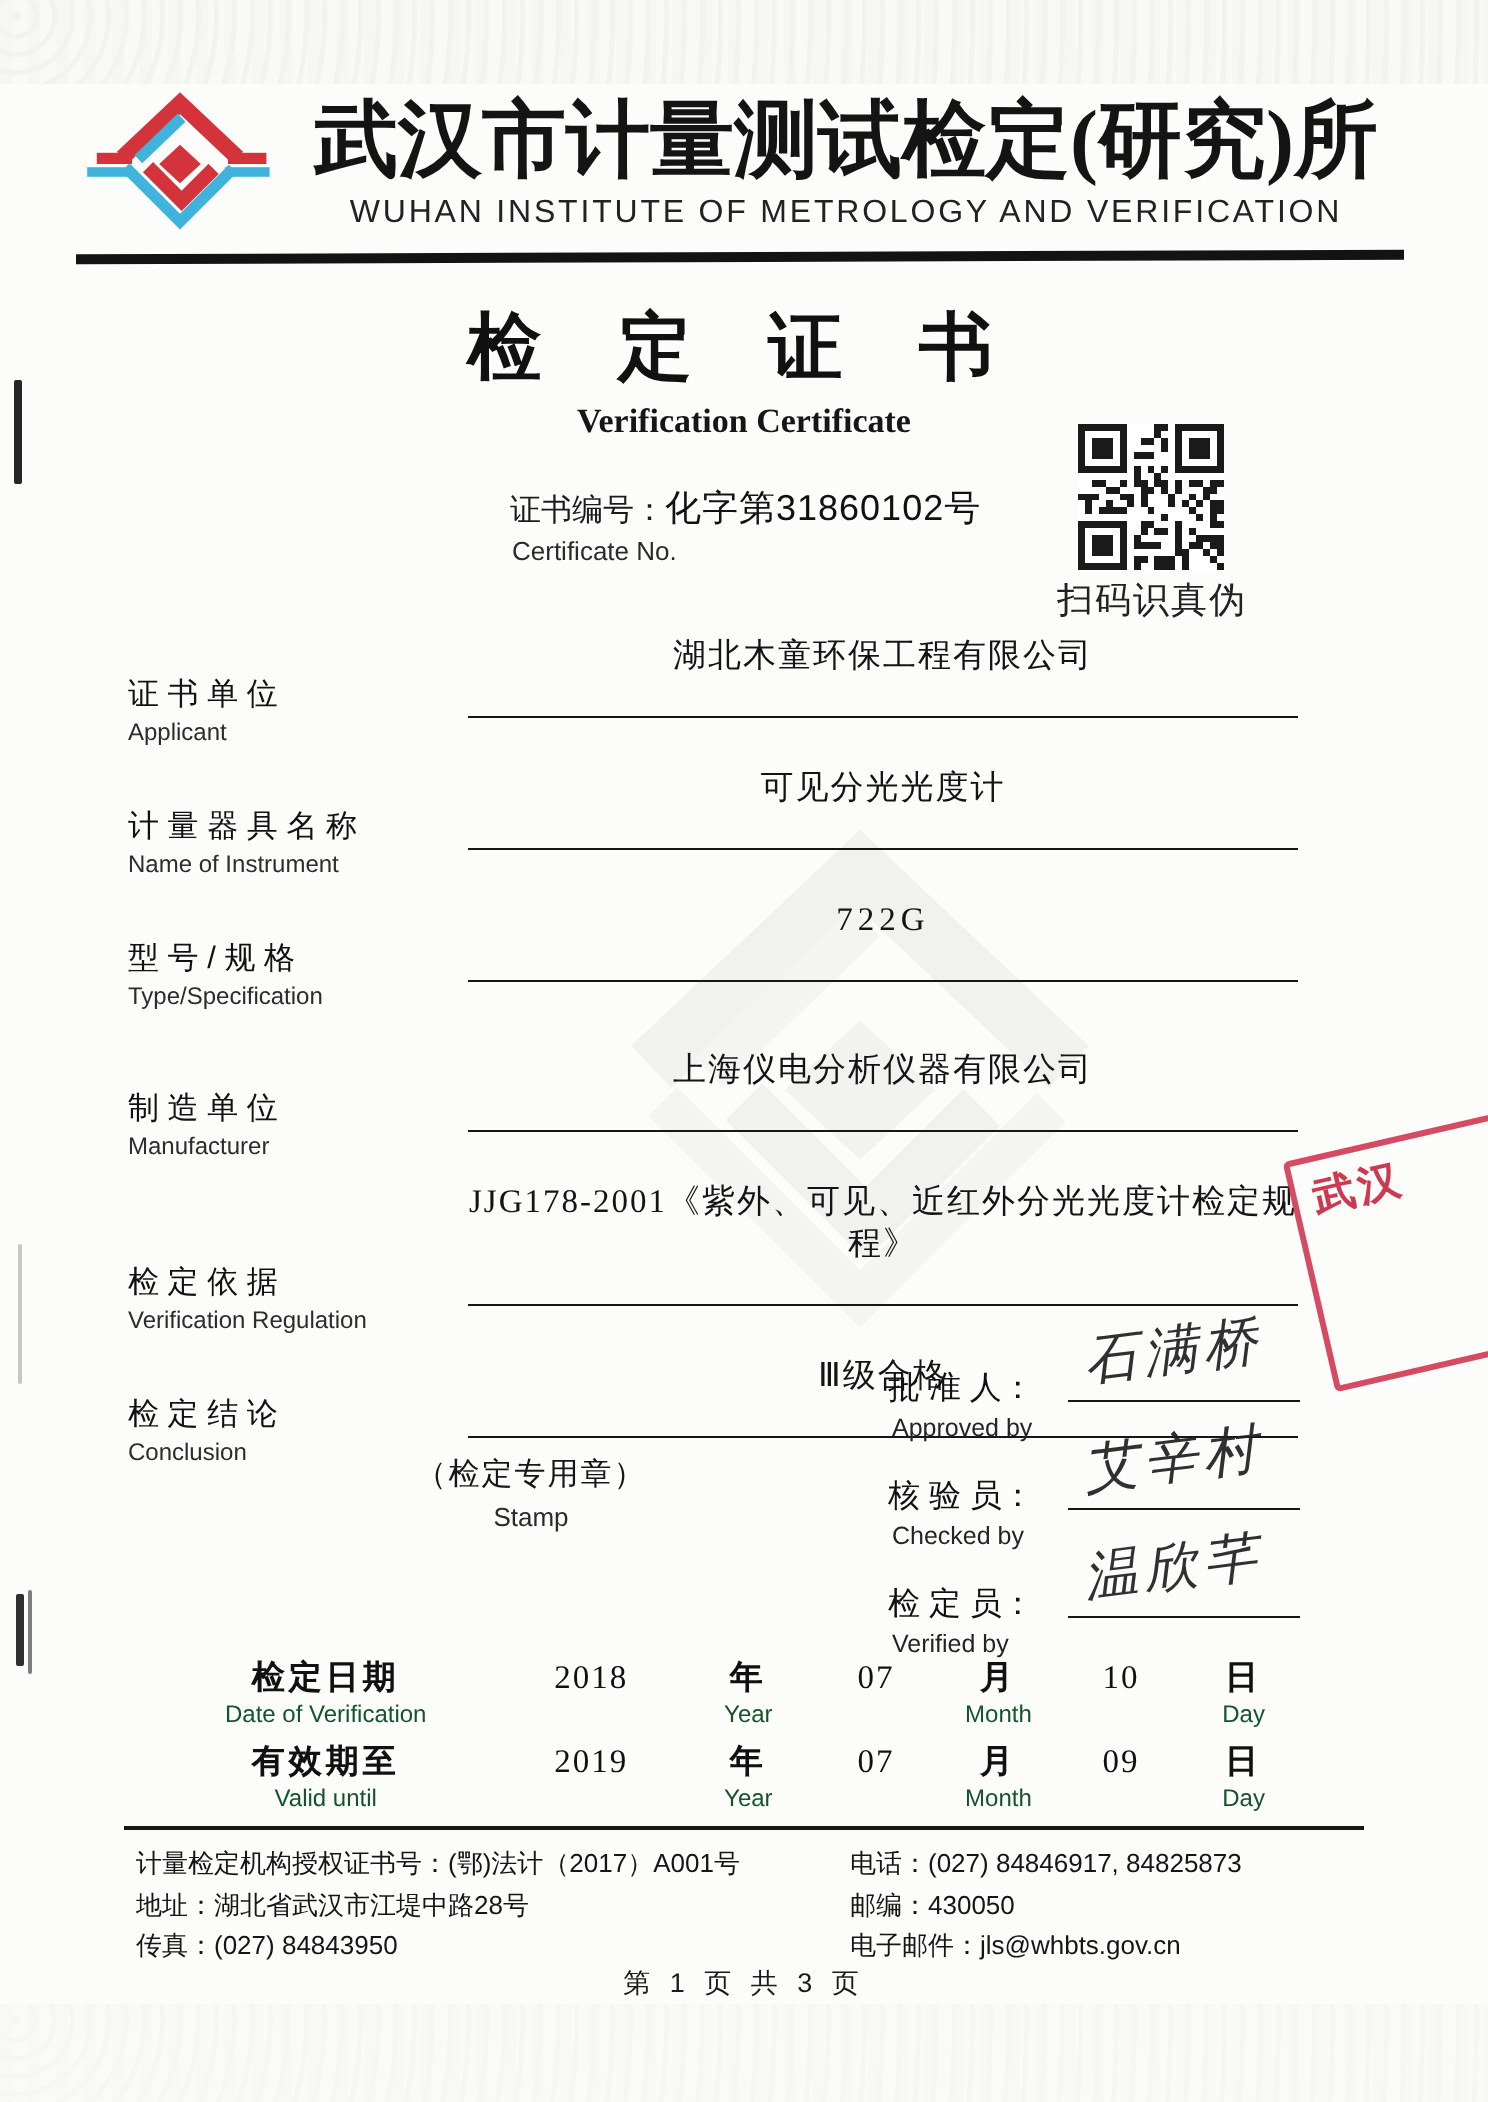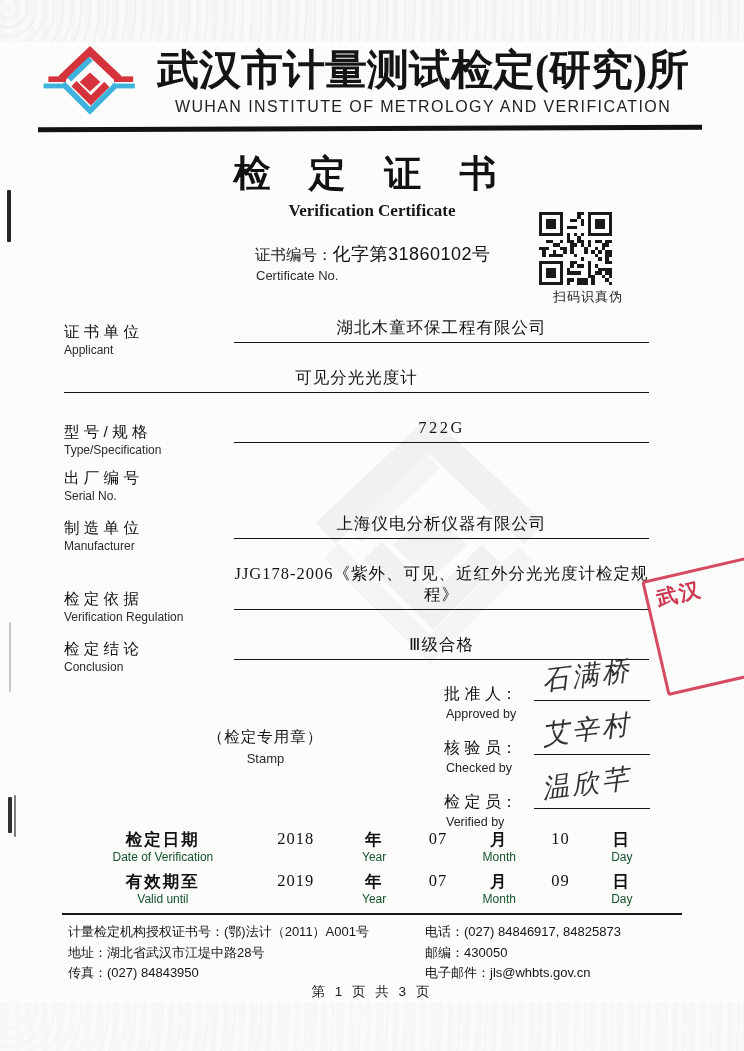--- a/index.html
+++ b/index.html
@@ -46,36 +46,36 @@
 
   
   .certno { position:absolute; left:255px; top:242px; white-space:nowrap; }
   .certno .lab { font-size:15.5px; color:#1b1b1b; }
   .certno .val { font-size:18px; font-weight:500; color:#111; letter-spacing:.5px; }
   .certno-en { position:absolute; left:256px; top:268px; font-size:13px; color:#2a2a2a; }
 
   
   .qr-box { position:absolute; left:539px; top:212px; width:73px; height:73px; background:#fff; }
   .qr-box svg { width:100%; height:100%; display:block; }
-  .qr-cap { position:absolute; left:540px; top:288px; width:96px; text-align:center; font-size:13px; color:#222; letter-spacing:1px; }
+  .qr-cap { position:absolute; left:528px; top:288px; width:96px; text-align:center; font-size:18px; color:#222; letter-spacing:1px; }
 
   
   .watermark { position:absolute; left:255px; top:400px; width:350px; height:290px; opacity:.09; filter:grayscale(1); }
   .watermark svg { width:100%; height:100%; }
 
   
   .fields { position:absolute; left:64px; top:317px; width:585px; }
   .f-row { display:flex; align-items:flex-end; margin-bottom:9px; }
   .f-label { width:170px; flex:0 0 170px; text-align:left; padding-bottom:0; }
   .f-label .cn { font-size:15.5px; font-weight:500; color:#111; white-space:nowrap; line-height:22px; }
   .f-label .en { font-size:12px; color:#2c2c2c; line-height:15px; }
   .f-value {
     flex:1; border-bottom:1.6px solid #161616; margin-bottom:15px;
     text-align:center; font-family:"Liberation Serif", serif; font-size:16.5px;
-    color:#141414; letter-spacing:1px; line-height:21px; padding-bottom:4px;
+    color:#141414; letter-spacing:1px; line-height:21px; padding-bottom:20px;
   }
   .f-value.num { letter-spacing:2.5px; }
 
   
   .stamp-note { position:absolute; left:178px; top:727px; width:175px; text-align:center; }
   .stamp-note .cn { font-size:15.5px; color:#161616; letter-spacing:1px; }
   .stamp-note .en { font-size:13px; color:#2a2a2a; margin-top:3px; }
 
   
   .red-stamp {
@@ -378,48 +378,48 @@
 
   <div class="fields">
     <div class="f-row">
       <div class="f-label">
         <div class="cn">证 书 单 位</div>
         <div class="en">Applicant</div>
       </div>
       <div class="f-value">湖北木童环保工程有限公司</div>
     </div>
     <div class="f-row">
+      <div class="f-label">
+        <div class="cn">计 量 器 具 名 称</div>
+        <div class="en">Name of Instrument</div>
+      </div>
       <div class="f-value">可见分光光度计</div>
     </div>
     <div class="f-row">
       <div class="f-label">
         <div class="cn">型  号 / 规  格</div>
         <div class="en">Type/Specification</div>
       </div>
       <div class="f-value num">722G</div>
     </div>
     <div class="f-row">
-      <div class="f-label">
-        <div class="cn">出 厂 编 号</div>
-        <div class="en">Serial No.</div>
-      </div>
     </div>
     <div class="f-row">
       <div class="f-label">
         <div class="cn">制 造 单 位</div>
         <div class="en">Manufacturer</div>
       </div>
       <div class="f-value">上海仪电分析仪器有限公司</div>
     </div>
     <div class="f-row">
       <div class="f-label">
         <div class="cn">检 定 依 据</div>
         <div class="en">Verification Regulation</div>
       </div>
-      <div class="f-value">JJG178-2006《紫外、可见、近红外分光光度计检定规程》</div>
+      <div class="f-value">JJG178-2001《紫外、可见、近红外分光光度计检定规程》</div>
     </div>
     <div class="f-row">
       <div class="f-label">
         <div class="cn">检 定 结 论</div>
         <div class="en">Conclusion</div>
       </div>
       <div class="f-value">Ⅲ级合格</div>
     </div>
   </div>
 
@@ -511,21 +511,21 @@
       </div>
       <div class="d-cell dc-u3">
         <div class="d-top cnb">日</div>
         <div class="d-bot">Day</div>
       </div>
     </div>
   </div>
 
   <div class="foot-rule"></div>
   <div class="foot-left">
-    <div>计量检定机构授权证书号：(鄂)法计（2011）A001号</div>
+    <div>计量检定机构授权证书号：(鄂)法计（2017）A001号</div>
     <div>地址：湖北省武汉市江堤中路28号</div>
     <div>传真：(027) 84843950</div>
   </div>
   <div class="foot-right">
     <div>电话：(027) 84846917, 84825873</div>
     <div>邮编：430050</div>
     <div>电子邮件：jls@whbts.gov.cn</div>
   </div>
   <div class="page-num">第 1 页 共 3 页</div>
 

